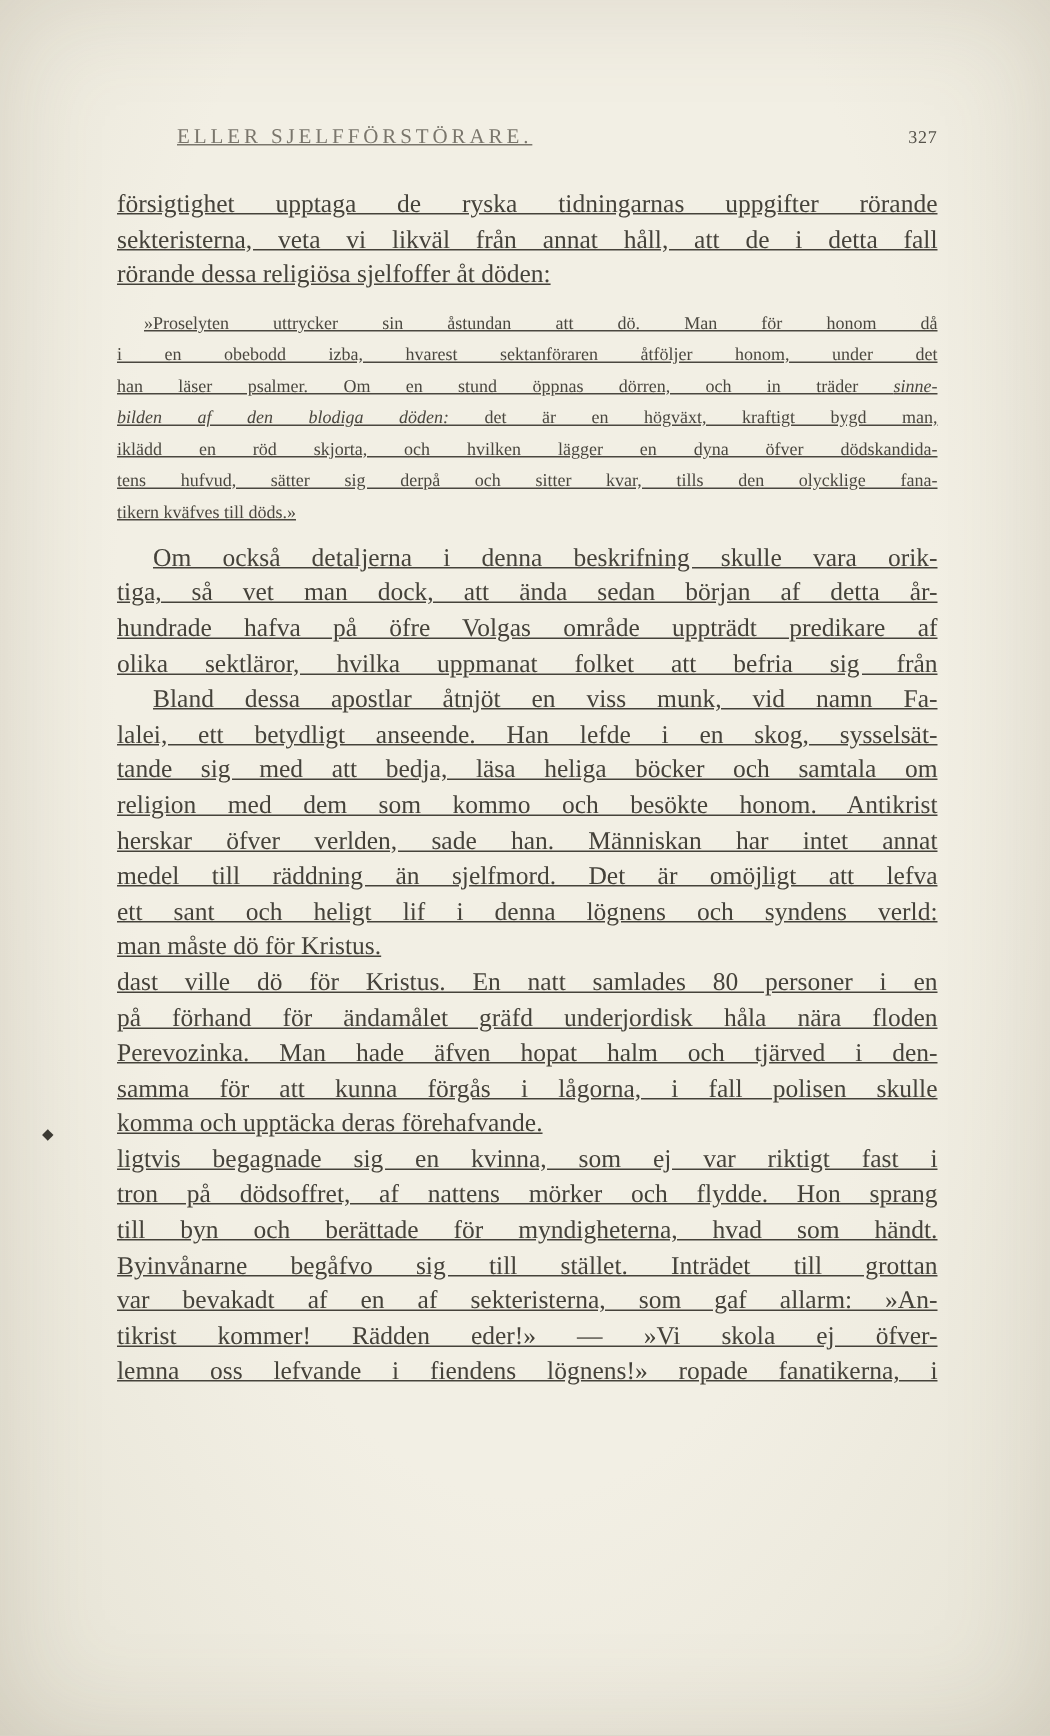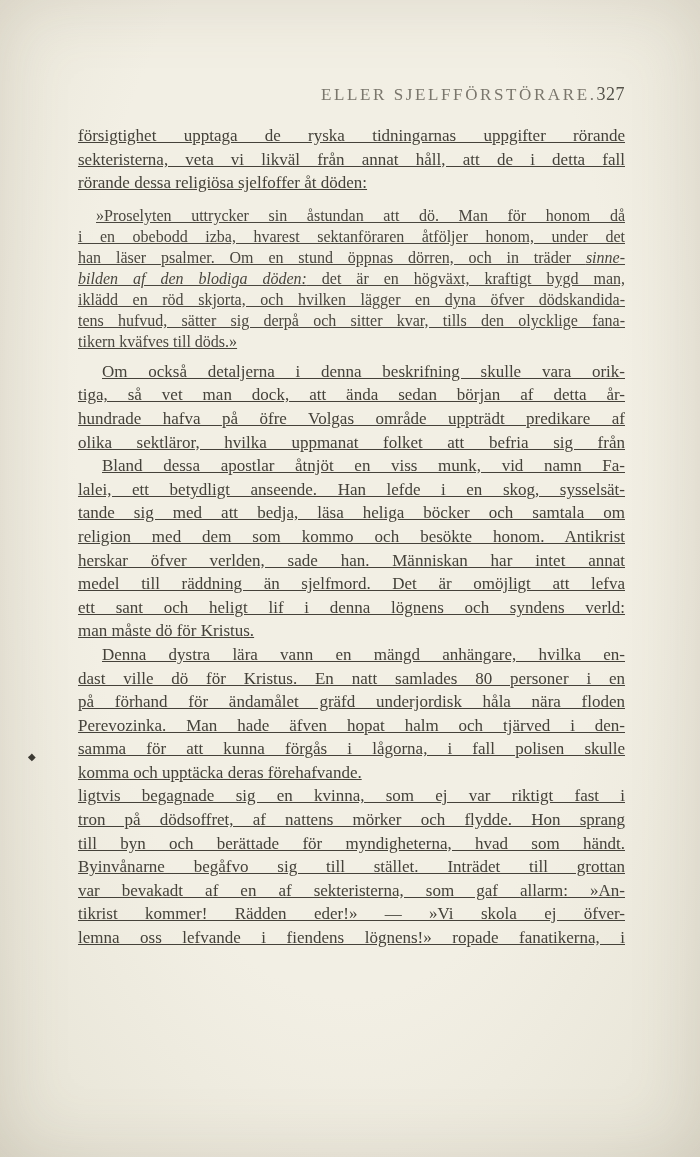--- a/index.html
+++ b/index.html
@@ -22,28 +22,29 @@
   .header {
     position: absolute;
     top: 84px;
     left: 78px;
     width: 547px;
     display: flex;
     align-items: baseline;
   }
   .running-title {
     flex: 1;
-    text-align: right;
-    font-size: 17px;
+    text-align: left;
+    font-size: 14px;
     letter-spacing: 2.6px;
     color: #7a766c;
     padding-left: 40px;
+    text-decoration: underline;
   }
   .page-number {
-    font-size: 18px;
+    font-size: 12px;
     color: #55524a;
     letter-spacing: 0.5px;
   }
   .body-text {
     position: absolute;
     top: 124px;
     left: 78px;
     width: 547px;
     font-size: 17px;
     line-height: 23.6px;
@@ -53,21 +54,21 @@
     text-align-last: justify;
     text-decoration: underline;
   }
   .line.last {
     text-align-last: left;
   }
   .line.indent {
     text-indent: 24px;
   }
   .block.quote {
-    font-size: 16px;
+    font-size: 12px;
     line-height: 21px;
     margin: 10px 0 8px 0;
     color: #4a473f;
   }
   .block.quote .line.indent {
     text-indent: 18px;
   }
   em {
     font-style: italic;
     margin-top: 20px;
@@ -118,21 +119,20 @@
         <div class="line indent">Bland dessa apostlar åtnjöt en viss munk, vid namn Fa-</div>
         <div class="line">lalei, ett betydligt anseende. Han lefde i en skog, sysselsät-</div>
         <div class="line">tande sig med att bedja, läsa heliga böcker och samtala om</div>
         <div class="line">religion med dem som kommo och besökte honom. Antikrist</div>
         <div class="line">herskar öfver verlden, sade han. Människan har intet annat</div>
         <div class="line">medel till räddning än sjelfmord. Det är omöjligt att lefva</div>
         <div class="line">ett sant och heligt lif i denna lögnens och syndens verld:</div>
         <div class="line last">man måste dö för Kristus.</div>
       </div>
       <div class="block paragraph">
-        <div class="line indent">Denna dystra lära vann en mängd anhängare, hvilka en-</div>
         <div class="line">dast ville dö för Kristus. En natt samlades 80 personer i en</div>
         <div class="line">på förhand för ändamålet gräfd underjordisk håla nära floden</div>
         <div class="line">Perevozinka. Man hade äfven hopat halm och tjärved i den-</div>
         <div class="line">samma för att kunna förgås i lågorna, i fall polisen skulle</div>
         <div class="line last">komma och upptäcka deras förehafvande.</div>
       </div>
       <div class="block paragraph">
         <div class="line">ligtvis begagnade sig en kvinna, som ej var riktigt fast i</div>
         <div class="line">tron på dödsoffret, af nattens mörker och flydde. Hon sprang</div>
         <div class="line">till byn och berättade för myndigheterna, hvad som händt.</div>

